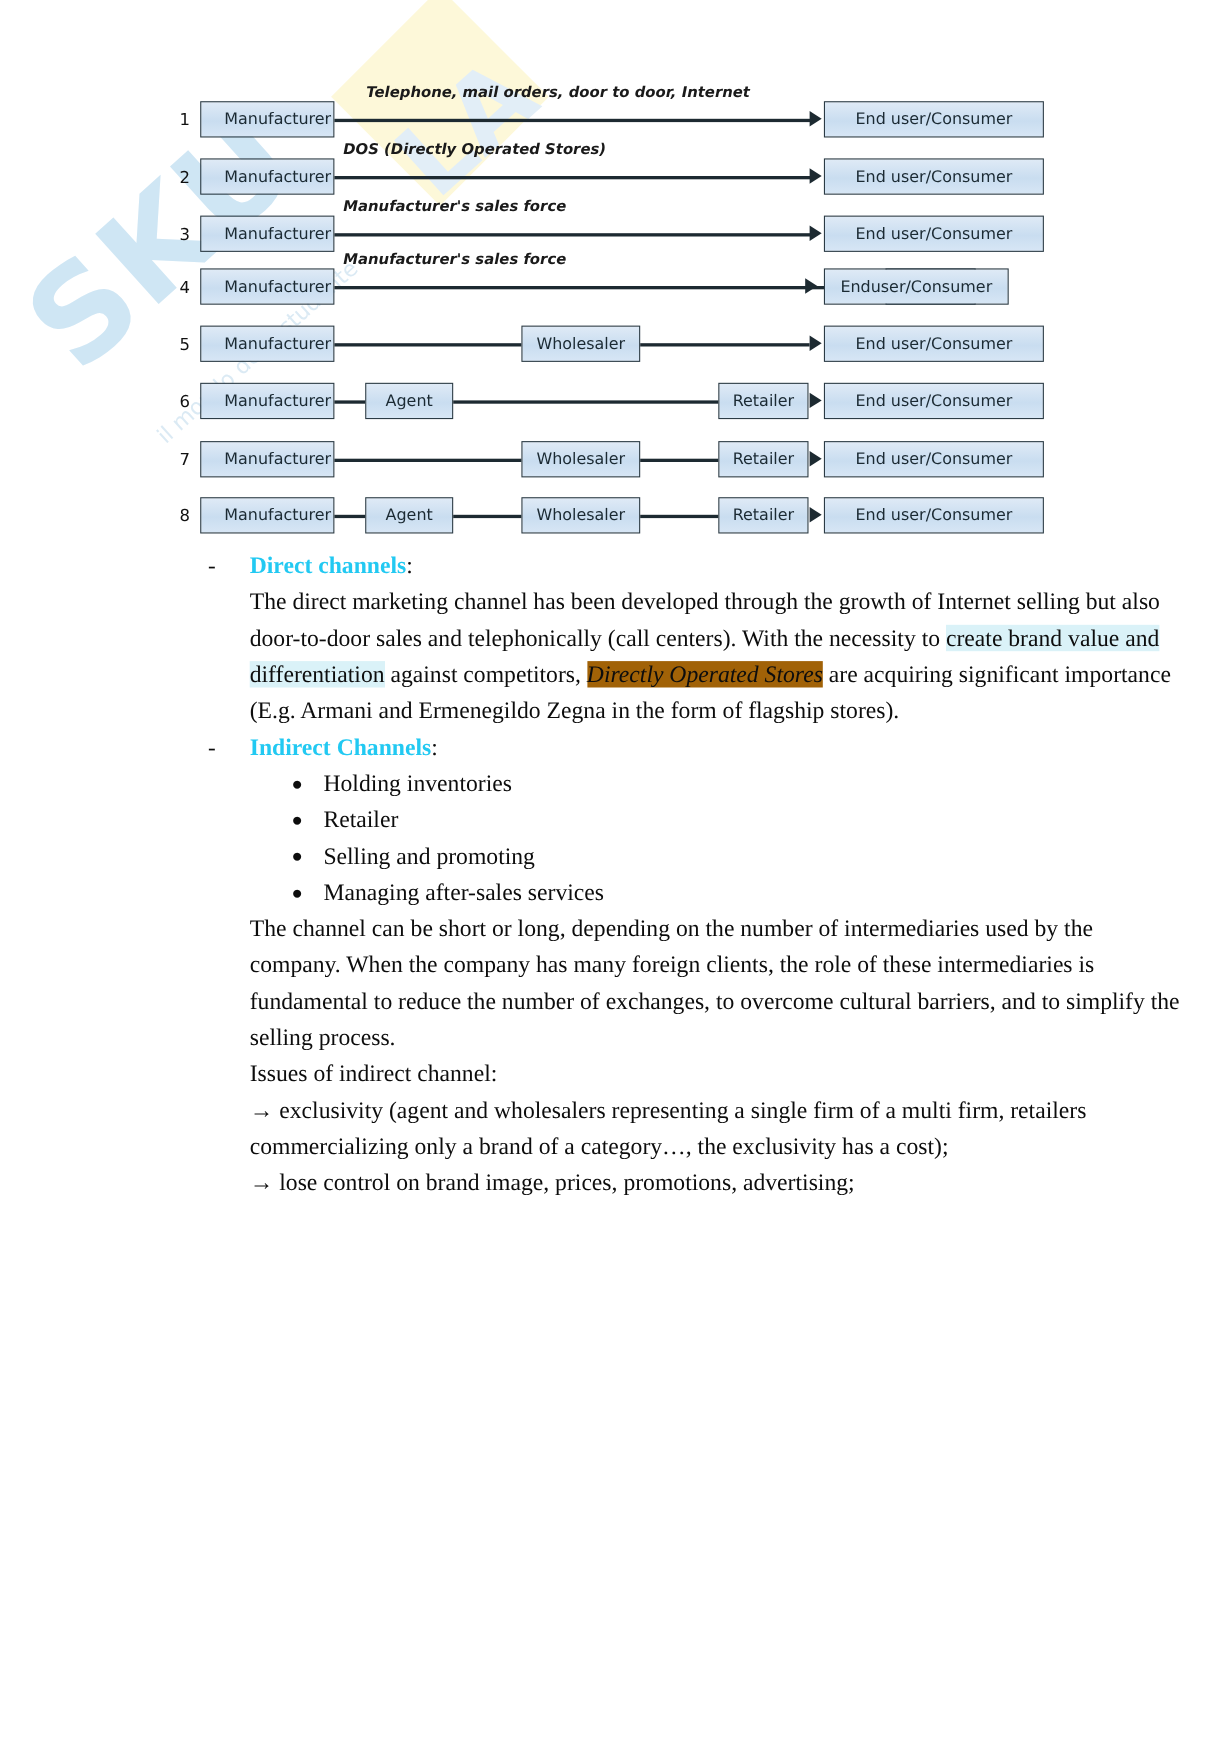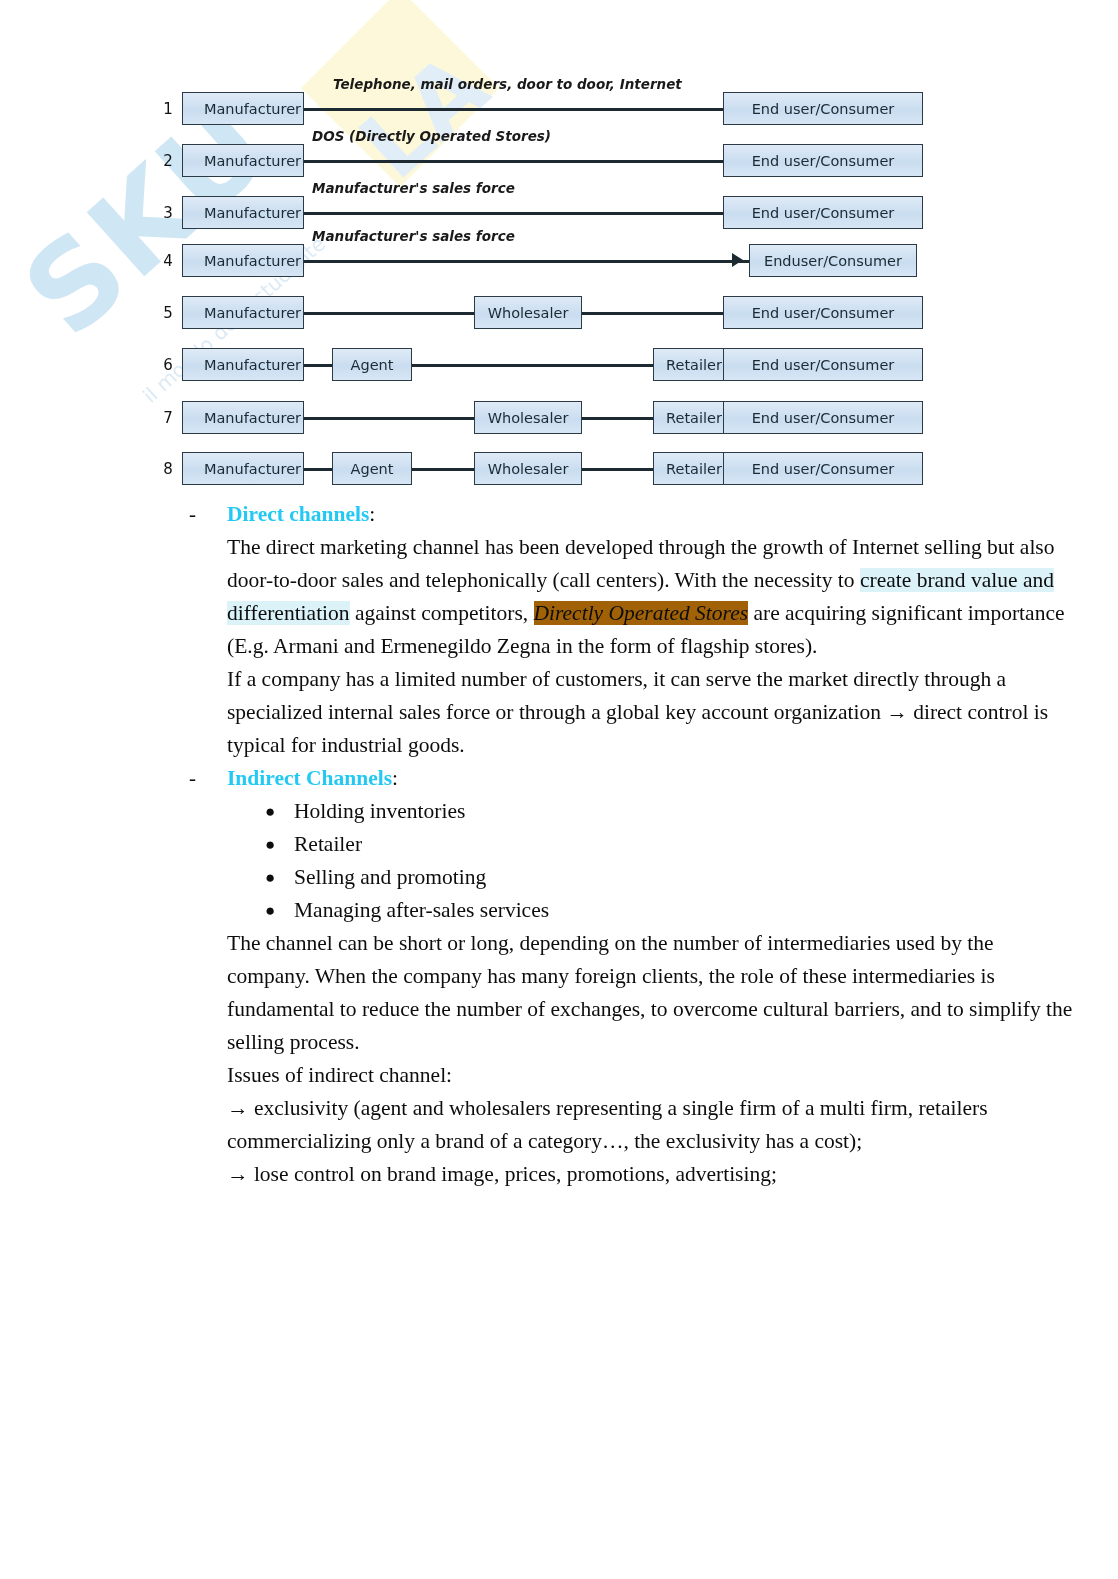--- a/index.html
+++ b/index.html
@@ -107,21 +107,21 @@
     border: 1.6px solid #2b3b45;
     background: linear-gradient(180deg,#dfeaf6 0%, #c9ddf0 55%, #d7e6f5 100%);
     box-sizing: border-box;
     white-space: nowrap;
     overflow: hidden;
   }
   .node.manufacturer { left: 22px;  width: 122px; padding-left: 19px; }
   .node.agent        { left: 322px; width: 80px;  }
   .node.wholesaler   { left: 463px; width: 108px; }
   .node.retailer     { left: 645px; width: 82px;  }
-  .node.consumer     { left: 563px; width: 200px; }
+  .node.consumer     { left: 589px; width: 200px; }
 
   .connector {
     position: absolute;
     top: 20px;
     height: 2.6px;
     background: #1d2a31;
   }
   .arrowhead {
     position: absolute;
     top: 13px;
@@ -293,21 +293,20 @@
 </div>
 
 <div id="body-text">
 
   <div class="lvl1">
     <span class="dash">-</span><span class="head-cyan">Direct channels</span><span>:</span>
   </div>
 
   <p class="para"><span>The direct marketing channel has been developed through the growth of Internet selling but also door-to-door sales and telephonically (call centers). With the necessity to </span><span class="hl">create brand value and differentiation</span><span> against competitors, </span><span class="hl2 ital">Directly Operated Stores</span><span> are acquiring significant importance (E.g. Armani and Ermenegildo Zegna in the form of flagship stores).</span></p>
 
-  <p class="para">If a company has a limited number of customers, it can serve the market directly through a specialized internal sales force or through a global key account organization → direct control is typical for industrial goods.</p>
 
   <div class="lvl1">
     <span class="dash">-</span><span class="head-cyan">Indirect Channels</span><span>:</span>
   </div>
 
 
   <ul class="fn">
     <li><span class="bullet">●</span><span>Holding inventories</span></li>
     <li><span class="bullet">●</span><span>Retailer</span></li>
     <li><span class="bullet">●</span><span>Selling and promoting</span></li>

